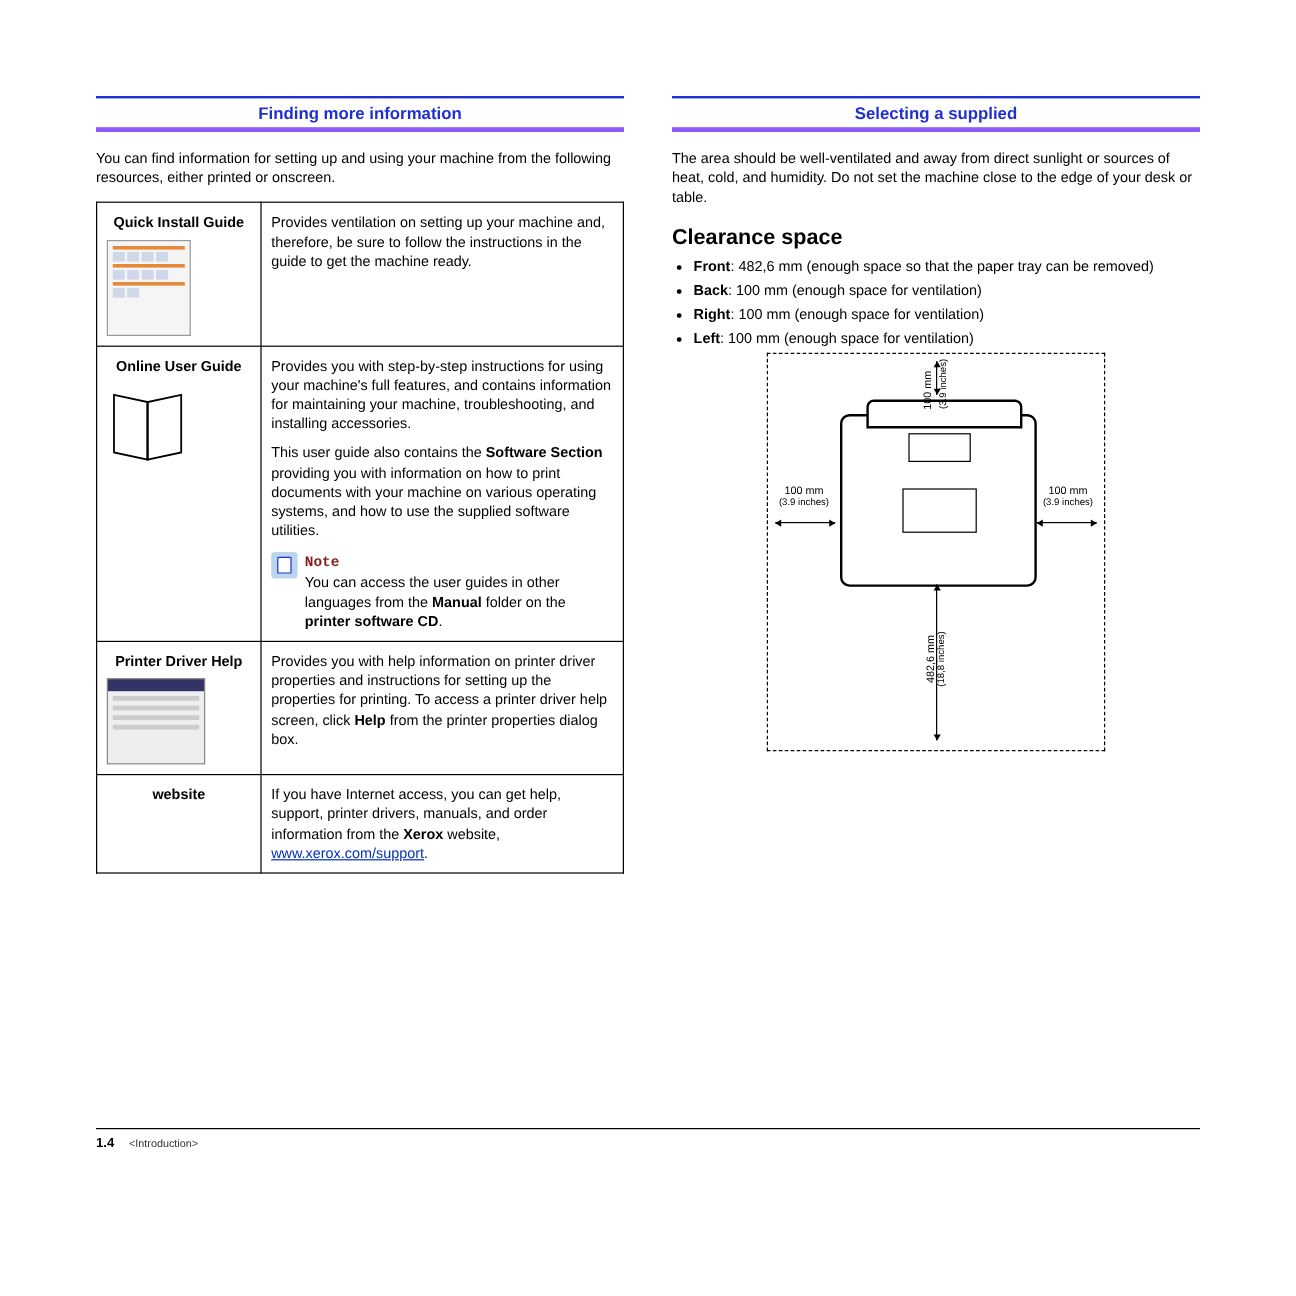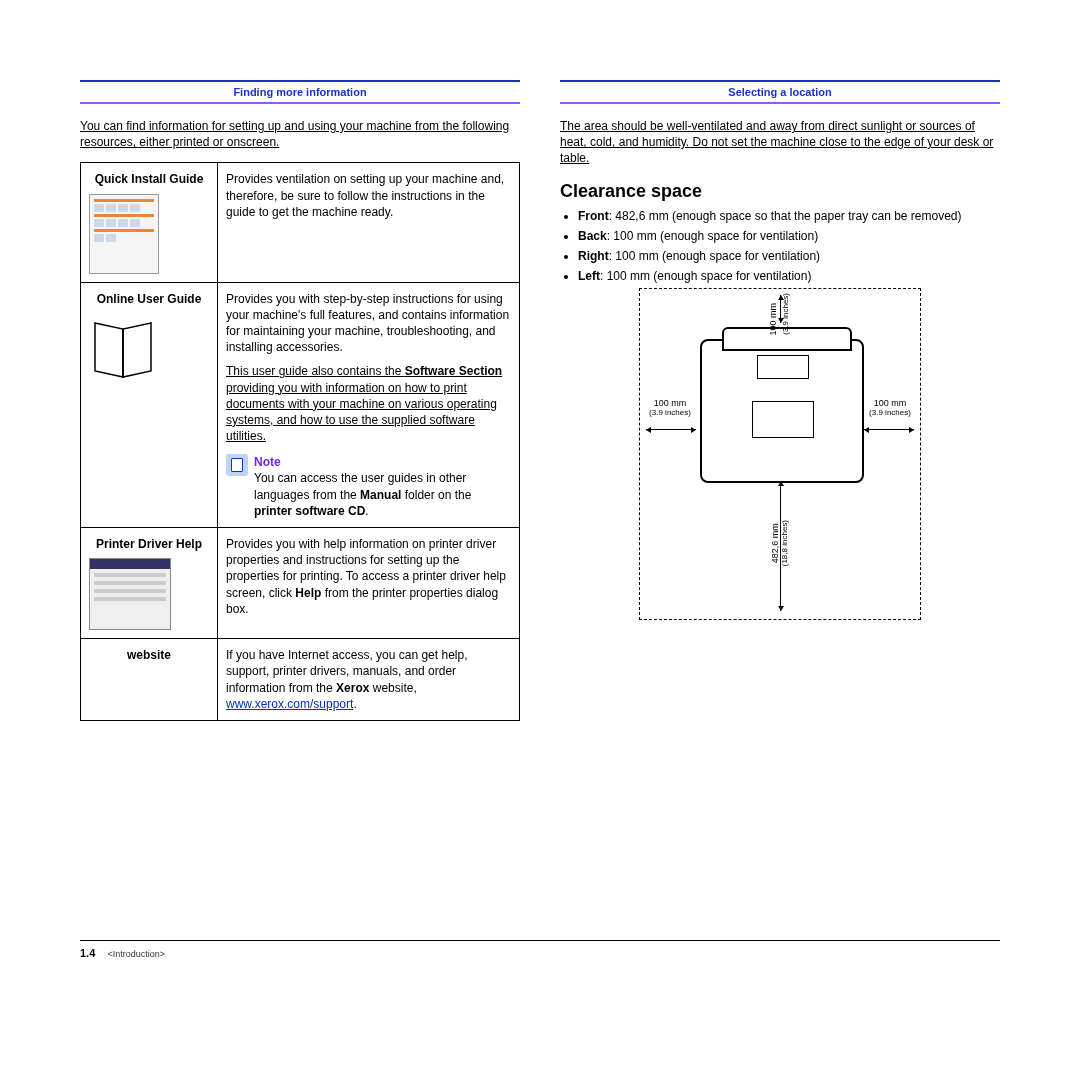--- a/index.html
+++ b/index.html
@@ -16,29 +16,29 @@
   .page {
     padding: 80px 80px 40px 80px;
     display: flex;
     gap: 40px;
     height: 940px;
     box-sizing: border-box;
   }
   .col { flex: 1; }
   h2.section {
     color: #2030d0;
-    font-size: 11px;
+    font-size: 14px;
     font-weight: bold;
     text-align: center;
     margin: 0 0 14px 0;
     padding: 4px 0;
     border-top: 2px solid #2030d0;
-    border-bottom: 2px solid #8b5cf6;
-  }
-  p { margin: 0 0 10px 0; line-height: 1.35; text-decoration: underline; }
+    border-bottom: 4px solid #8b5cf6;
+  }
+  p { margin: 0 0 10px 0; line-height: 1.35; }
   table.info {
     border-collapse: collapse;
     width: 100%;
     margin-top: 12px;
   }
   table.info td {
     border: 1px solid #000;
     vertical-align: top;
     padding: 8px;
     font-size: 12px;
@@ -72,21 +72,21 @@
   .driverwin {
     margin-top: 6px;
     width: 80px;
     height: 70px;
     border: 1px solid #888;
     background: #eee;
     font-weight: normal;
   }
   .driverwin .titlebar { height: 10px; background: #336; }
   .driverwin .line { height: 4px; background: #ccc; margin: 4px 4px 0 4px; }
-  .note-head { color: #6d28d9; font-weight: bold; }
+  .note-head { color: #7f1d1d; font-weight: bold; font-family: Liberation Mono, monospace; }
   .note-block { display: flex; gap: 6px; margin-top: 8px; align-items: flex-start; }
   .note-icon {
     width: 22px; height: 22px; flex: 0 0 22px;
     border-radius: 3px;
     background: #bcd5ee;
     position: relative;
   }
   .note-icon::after {
     content: "";
     position: absolute;
@@ -259,21 +259,21 @@
         <td class="label"><span>website</span></td>
         <td>
           <span>If you have Internet access, you can get help, support, printer drivers, manuals, and order information from the </span><b>Xerox</b><span> website, </span><a href="#" class="link">www.xerox.com/support</a><span>.</span>
         </td>
       </tr>
     </tbody>
       </table>
   </div>
 
   <div class="col">
-    <h2 class="section">Selecting a location</h2>
+    <h2 class="section">Selecting a supplied</h2>
     <p>The area should be well-ventilated and away from direct sunlight or sources of heat, cold, and humidity. Do not set the machine close to the edge of your desk or table.</p>
 
     <h3 class="sub">Clearance space</h3>
     <ul class="clear">
       <li><b>Front</b><span>: 482,6 mm (enough space so that the paper tray can be removed)</span></li>
       <li><b>Back</b><span>: 100 mm (enough space for ventilation)</span></li>
       <li><b>Right</b><span>: 100 mm (enough space for ventilation)</span></li>
       <li><b>Left</b><span>: 100 mm (enough space for ventilation)</span></li>
     </ul>
 

